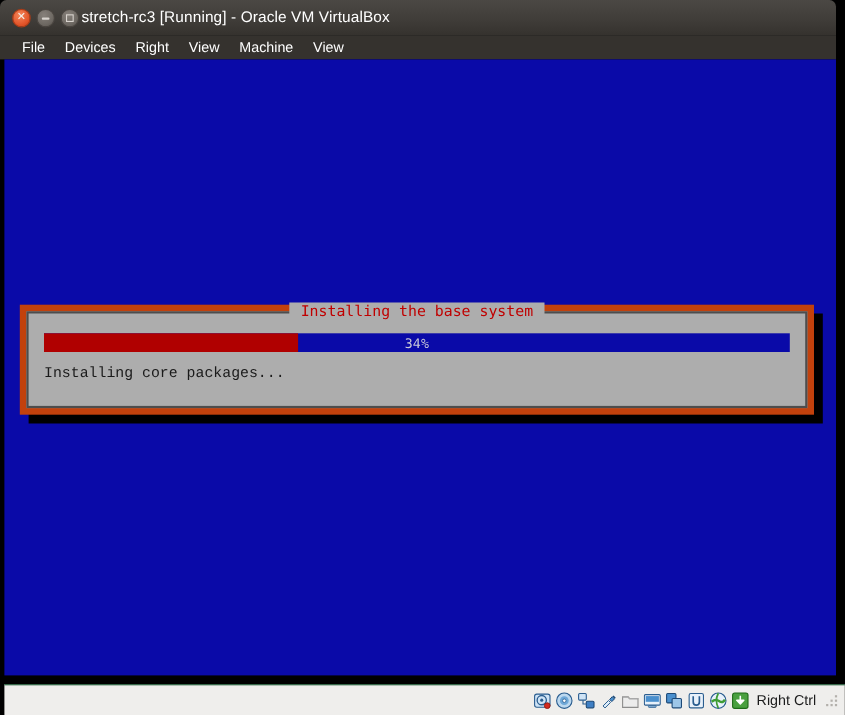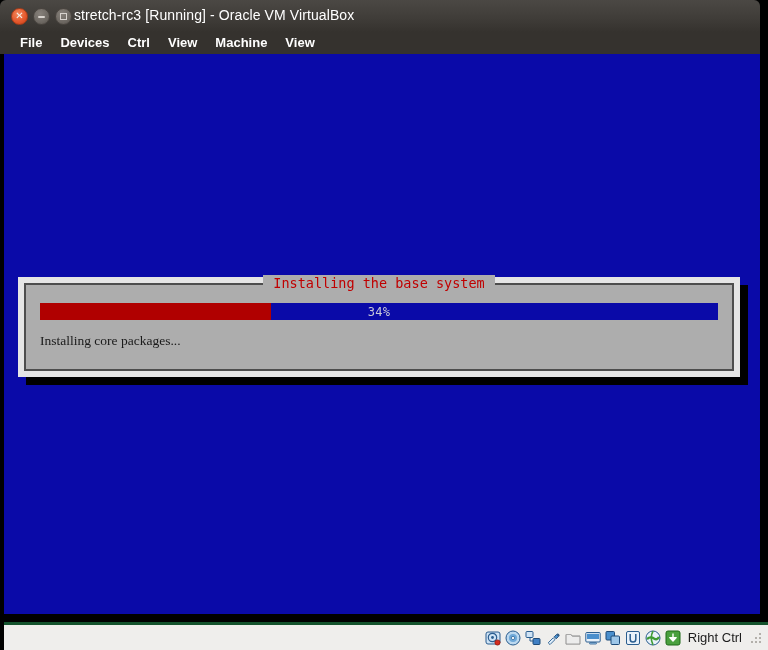--- a/index.html
+++ b/index.html
@@ -88,21 +88,20 @@
     align-items: center;
     padding-left: 11px;
     box-sizing: border-box;
   }
   .menu-item {
     color: #ffffff;
     font-size: 13px;
     padding: 2px 9px 3px 9px;
     white-space: nowrap;
     cursor: default;
-    font-weight: bold;
   }
 
   
   #vm-screen {
     position: absolute;
     left: 4px; top: 54px;
     width: 756px;
     height: 560px;
     background: #0a0aa8;
     overflow: hidden;
@@ -121,21 +120,21 @@
     left: 8px; top: 8px;
     width: 722px;
     height: 100px;
     background: #000000;
   }
   #dialog-frame {
     position: absolute;
     left: 0; top: 0;
     width: 722px;
     height: 100px;
-    background: #e5e5e5;
+    background: #c2410c;
     box-sizing: border-box;
     padding: 6px;
   }
   #dialog-inner {
     position: absolute;
     left: 6px; top: 6px;
     right: 6px; bottom: 6px;
     border: 2px solid #4d4d4d;
     box-sizing: border-box;
     background: #adadad;
@@ -188,34 +187,34 @@
     color: #c8c8d8;
     font-family: "DejaVu Sans Mono", "Liberation Mono", monospace;
     font-size: 12px;
     letter-spacing: 0.2px;
   }
   #status-line {
     position: absolute;
     left: 14px;
     top: 48px;
     color: #1a1a1a;
-    font-family: Liberation Serif, serif;
+    font-family: Liberation Mono, monospace;
     font-size: 13.5px;
     white-space: nowrap;
   }
 
   
   #vbox-statusbar {
     position: absolute;
     left: 4px;
     top: 622px;
     width: 764px;
     height: 28px;
     background: #efeeec;
-    border-top: 3px solid #14532d;
+    border-top: 1px solid #14532d;
     display: flex;
     align-items: center;
     justify-content: flex-end;
     box-sizing: border-box;
     padding-right: 4px;
   }
   #statusbar-icons {
     display: flex;
     align-items: center;
     gap: 4px;
@@ -260,21 +259,21 @@
       <div class="win-btn max">
           <span class="sq"></span>
         </div>
     </div>
     <div id="window-title">stretch-rc3 [Running] - Oracle VM VirtualBox</div>
   </div>
 
   <div id="menubar">
     <div class="menu-item">File</div>
     <div class="menu-item">Devices</div>
-    <div class="menu-item">Ctrl</div>
+    <div class="menu-item">Right</div>
     <div class="menu-item">View</div>
     <div class="menu-item">Machine</div>
     <div class="menu-item">View</div>
   </div>
 
   <div id="vm-screen">
 
     <div id="installer-dialog">
       <div id="dialog-shadow"></div>
 

